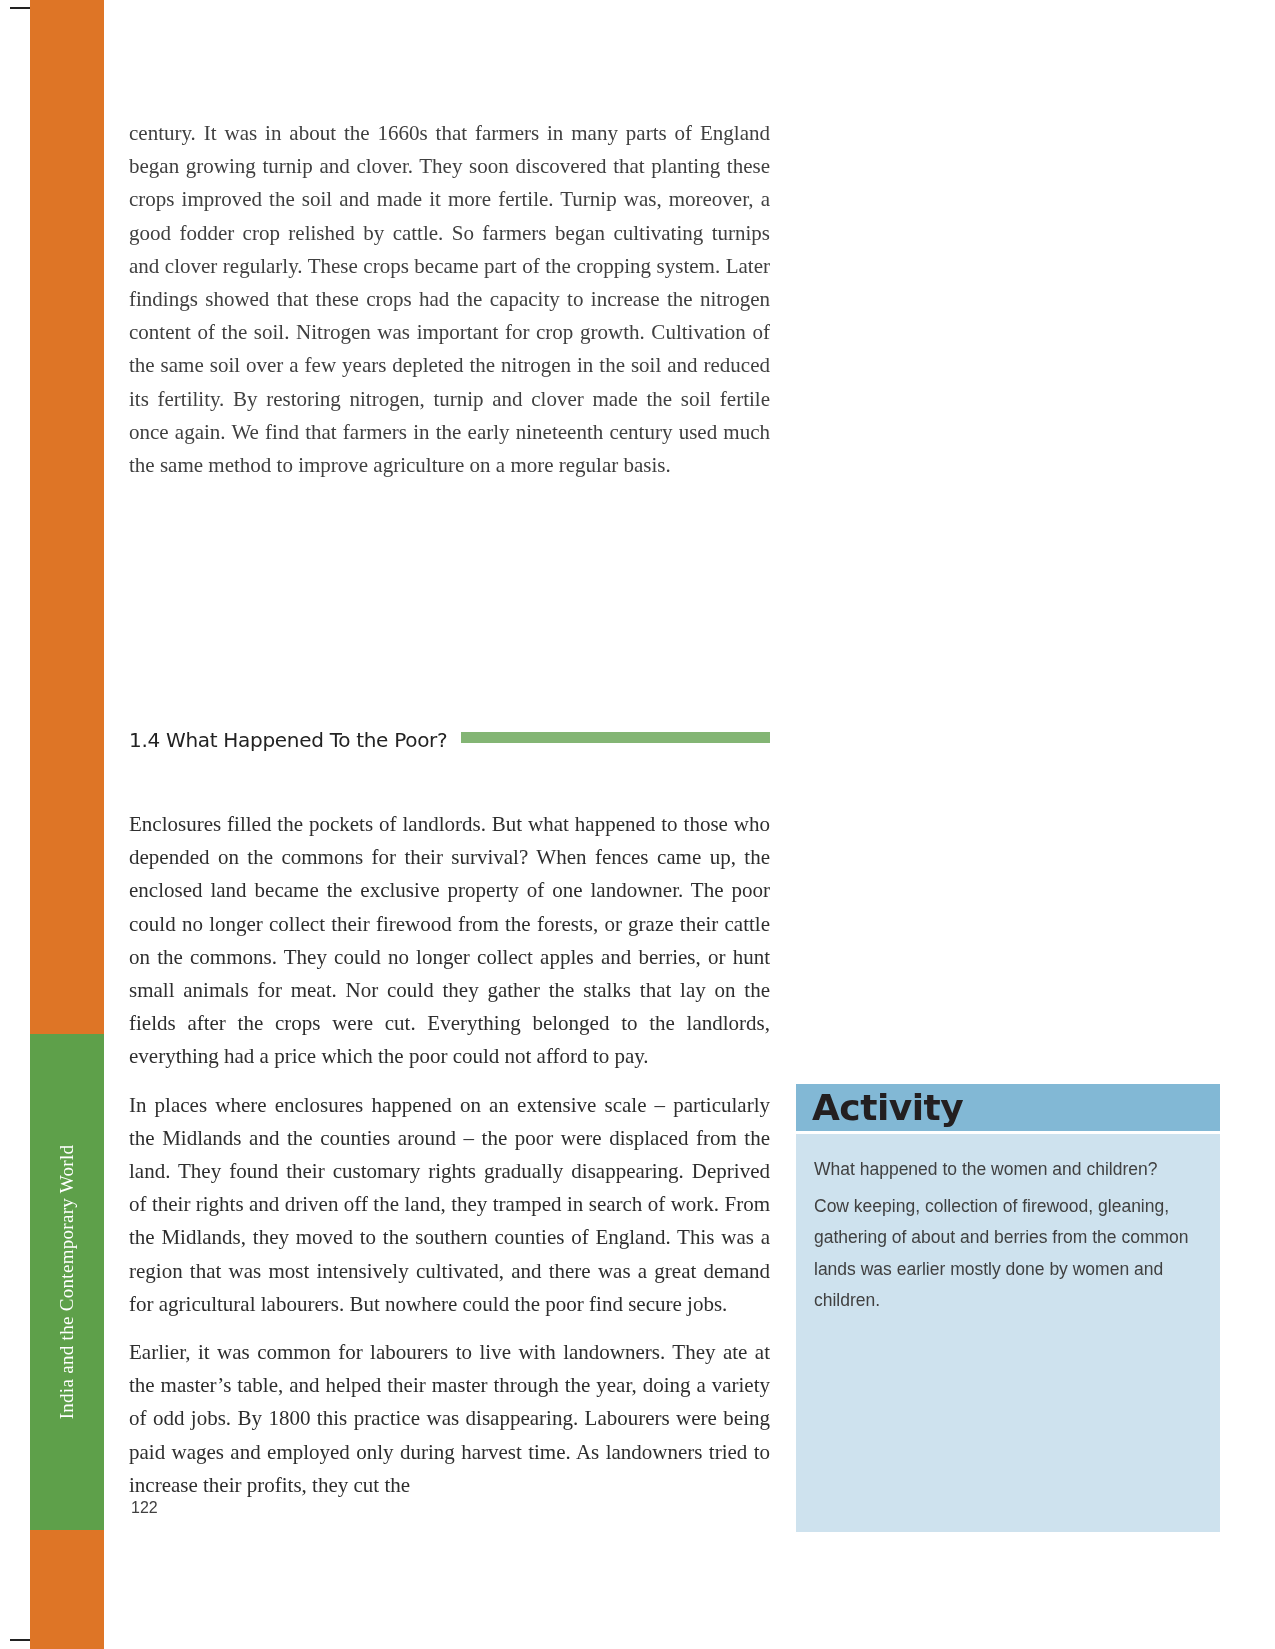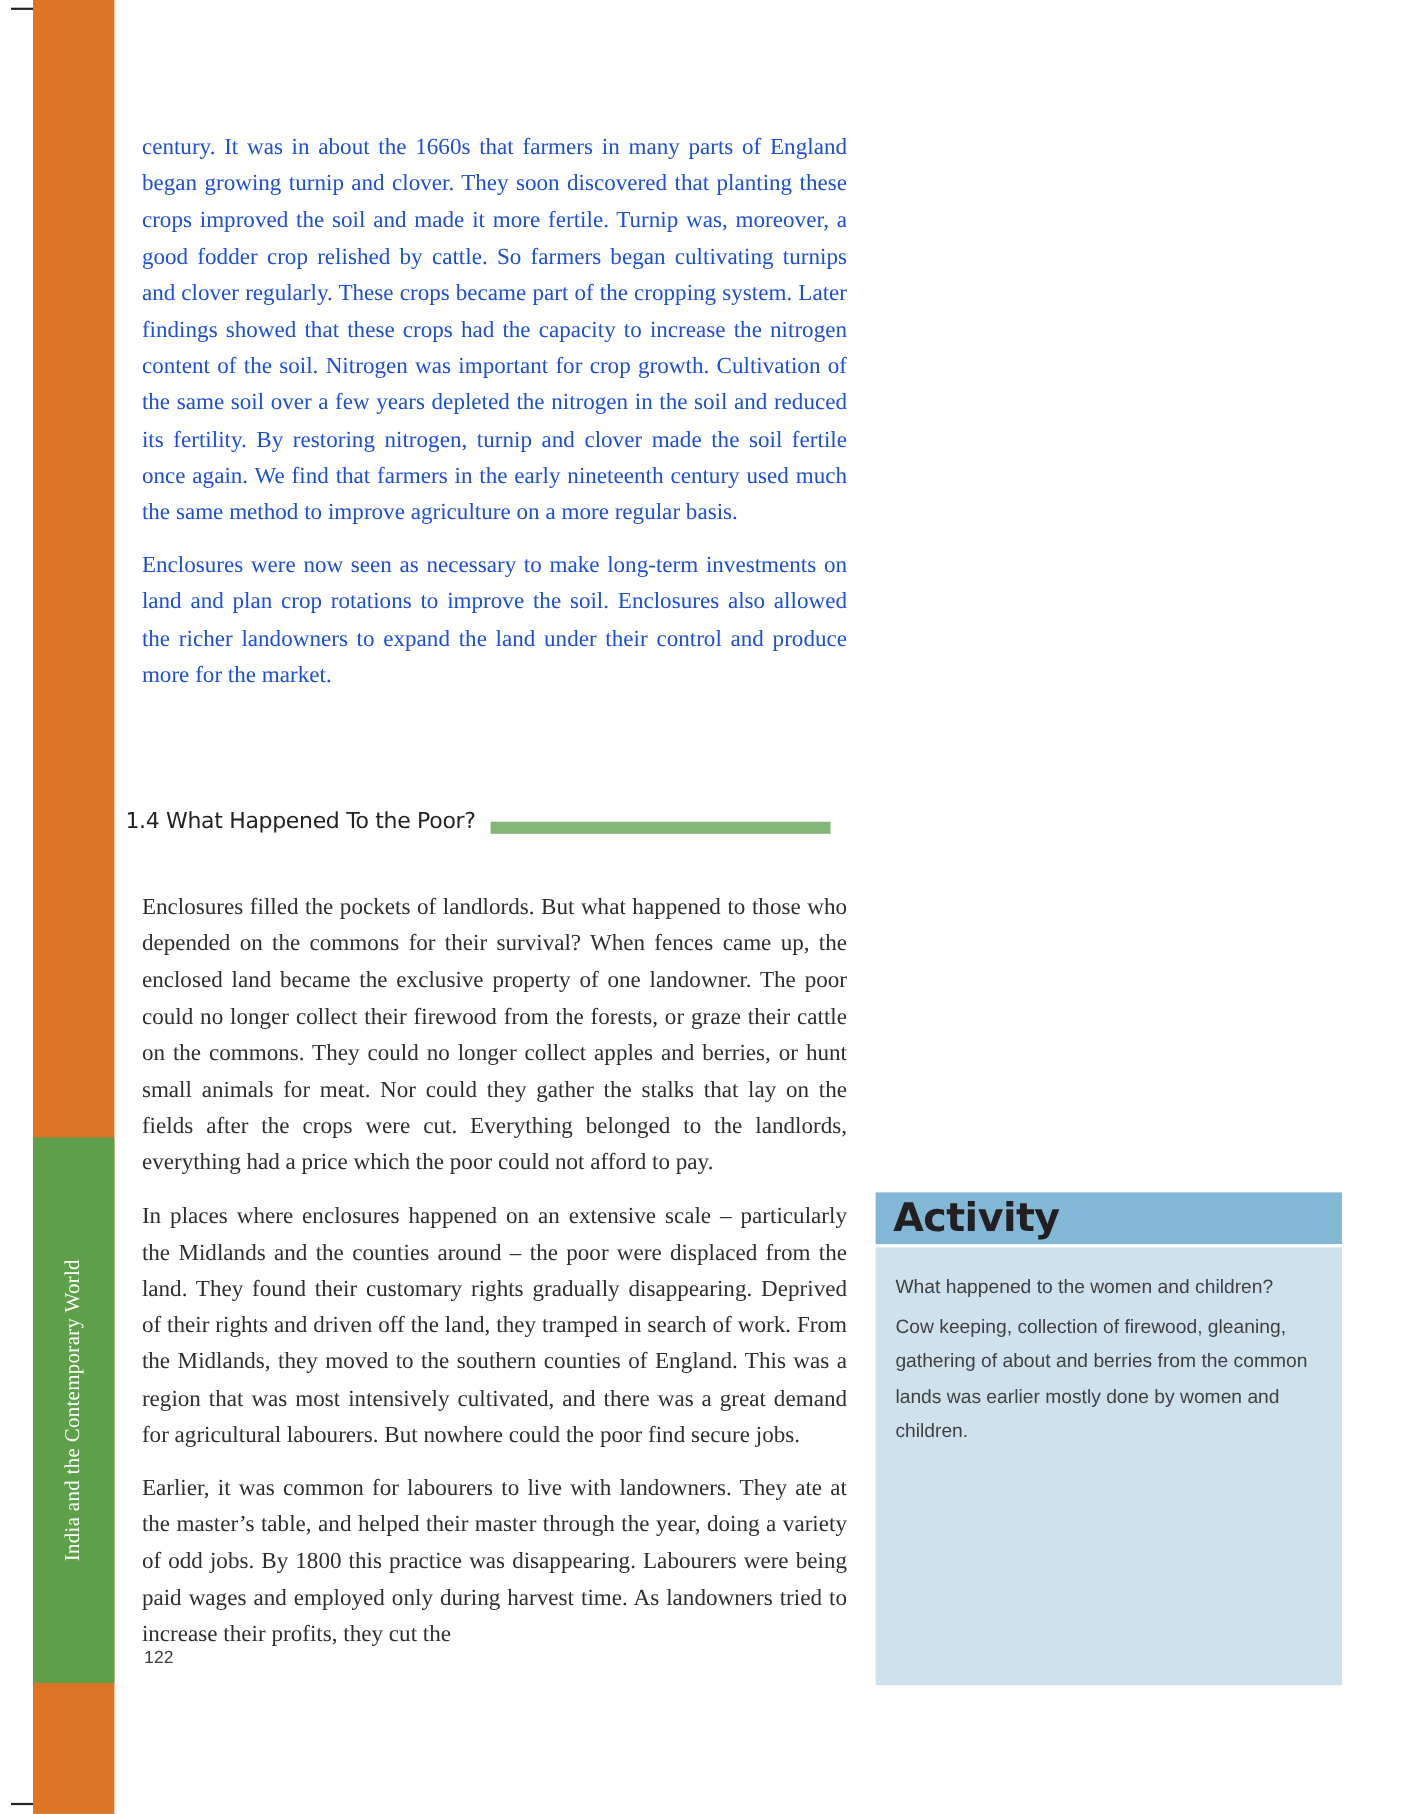--- a/index.html
+++ b/index.html
@@ -18,26 +18,26 @@
   }
   .side-label {
     position: absolute; left: 67px; top: 1282px;
     transform: translate(-50%, -50%) rotate(-90deg);
     white-space: nowrap; color: #ffffff;
     font-family: "Liberation Serif", serif; font-size: 19px; letter-spacing: 0.3px;
   }
   .main-col {
     position: absolute; left: 129px; top: 117px; width: 641px;
     font-family: "Liberation Serif", serif; font-size: 21px; line-height: 33.2px;
-    color: #1d4ed8; text-align: justify;
+    color: #404040; text-align: justify;
   }
   .main-col p { margin: 0 0 15px 0; }
   .section-head {
-    position: absolute; left: 114px; top: 728px; width: 641px; height: 30px;
-    display: flex; align-items: flex-end;
+    position: absolute; left: 129px; top: 728px; width: 641px; height: 30px;
+    display: flex; align-items: flex-start;
   }
   .section-title {
     font-family: "DejaVu Sans", sans-serif; font-size: 20px; color: #222;
     white-space: nowrap; letter-spacing: -0.3px;
   }
   .section-rule {
     flex: 1; height: 11px; background: #83b574; margin-left: 14px; margin-top: 4px;
   }
   .main-col2 {
     position: absolute; left: 129px; top: 775px; width: 641px;
@@ -70,21 +70,20 @@
 
 <div class="crop-mark" style="top:7px;"></div>
 <div class="crop-mark" style="top:1639px;"></div>
 
 <div class="side-bar"></div>
 <div class="side-green"></div>
 <div class="side-label">India and the Contemporary World</div>
 
 <div class="main-col">
   <p>century. It was in about the 1660s that farmers in many parts of England began growing turnip and clover. They soon discovered that planting these crops improved the soil and made it more fertile. Turnip was, moreover, a good fodder crop relished by cattle. So farmers began cultivating turnips and clover regularly. These crops became part of the cropping system. Later findings showed that these crops had the capacity to increase the nitrogen content of the soil. Nitrogen was important for crop growth. Cultivation of the same soil over a few years depleted the nitrogen in the soil and reduced its fertility. By restoring nitrogen, turnip and clover made the soil fertile once again. We find that farmers in the early nineteenth century used much the same method to improve agriculture on a more regular basis.</p>
-  <p>Enclosures were now seen as necessary to make long-term investments on land and plan crop rotations to improve the soil.  Enclosures also allowed the richer landowners to expand the land under their control and produce more for the market.</p>
 </div>
 
 <div class="section-head">
   <span class="section-title">1.4 What Happened To the Poor?</span>
   <span class="section-rule"></span>
 </div>
 
 <div class="main-col2">
   <p>Enclosures filled the pockets of landlords. But what happened to those who depended on the commons for their survival? When fences came up, the enclosed land became the exclusive property of one landowner. The poor could no longer collect their firewood from the forests, or graze their cattle on the commons. They could no longer collect apples and berries, or hunt small animals for meat. Nor could they gather the stalks that lay on the fields after the crops were cut. Everything belonged to the landlords, everything had a price which the poor could not afford to pay.</p>
   <p>In places where enclosures happened on an extensive scale – particularly the Midlands and the counties around – the poor were displaced from the land. They found their customary rights gradually disappearing. Deprived of their rights and driven off the land, they tramped in search of work. From the Midlands, they moved to the southern counties of England. This was a region that was most intensively cultivated, and there was a great demand for agricultural labourers. But nowhere could the poor find secure jobs.</p>

